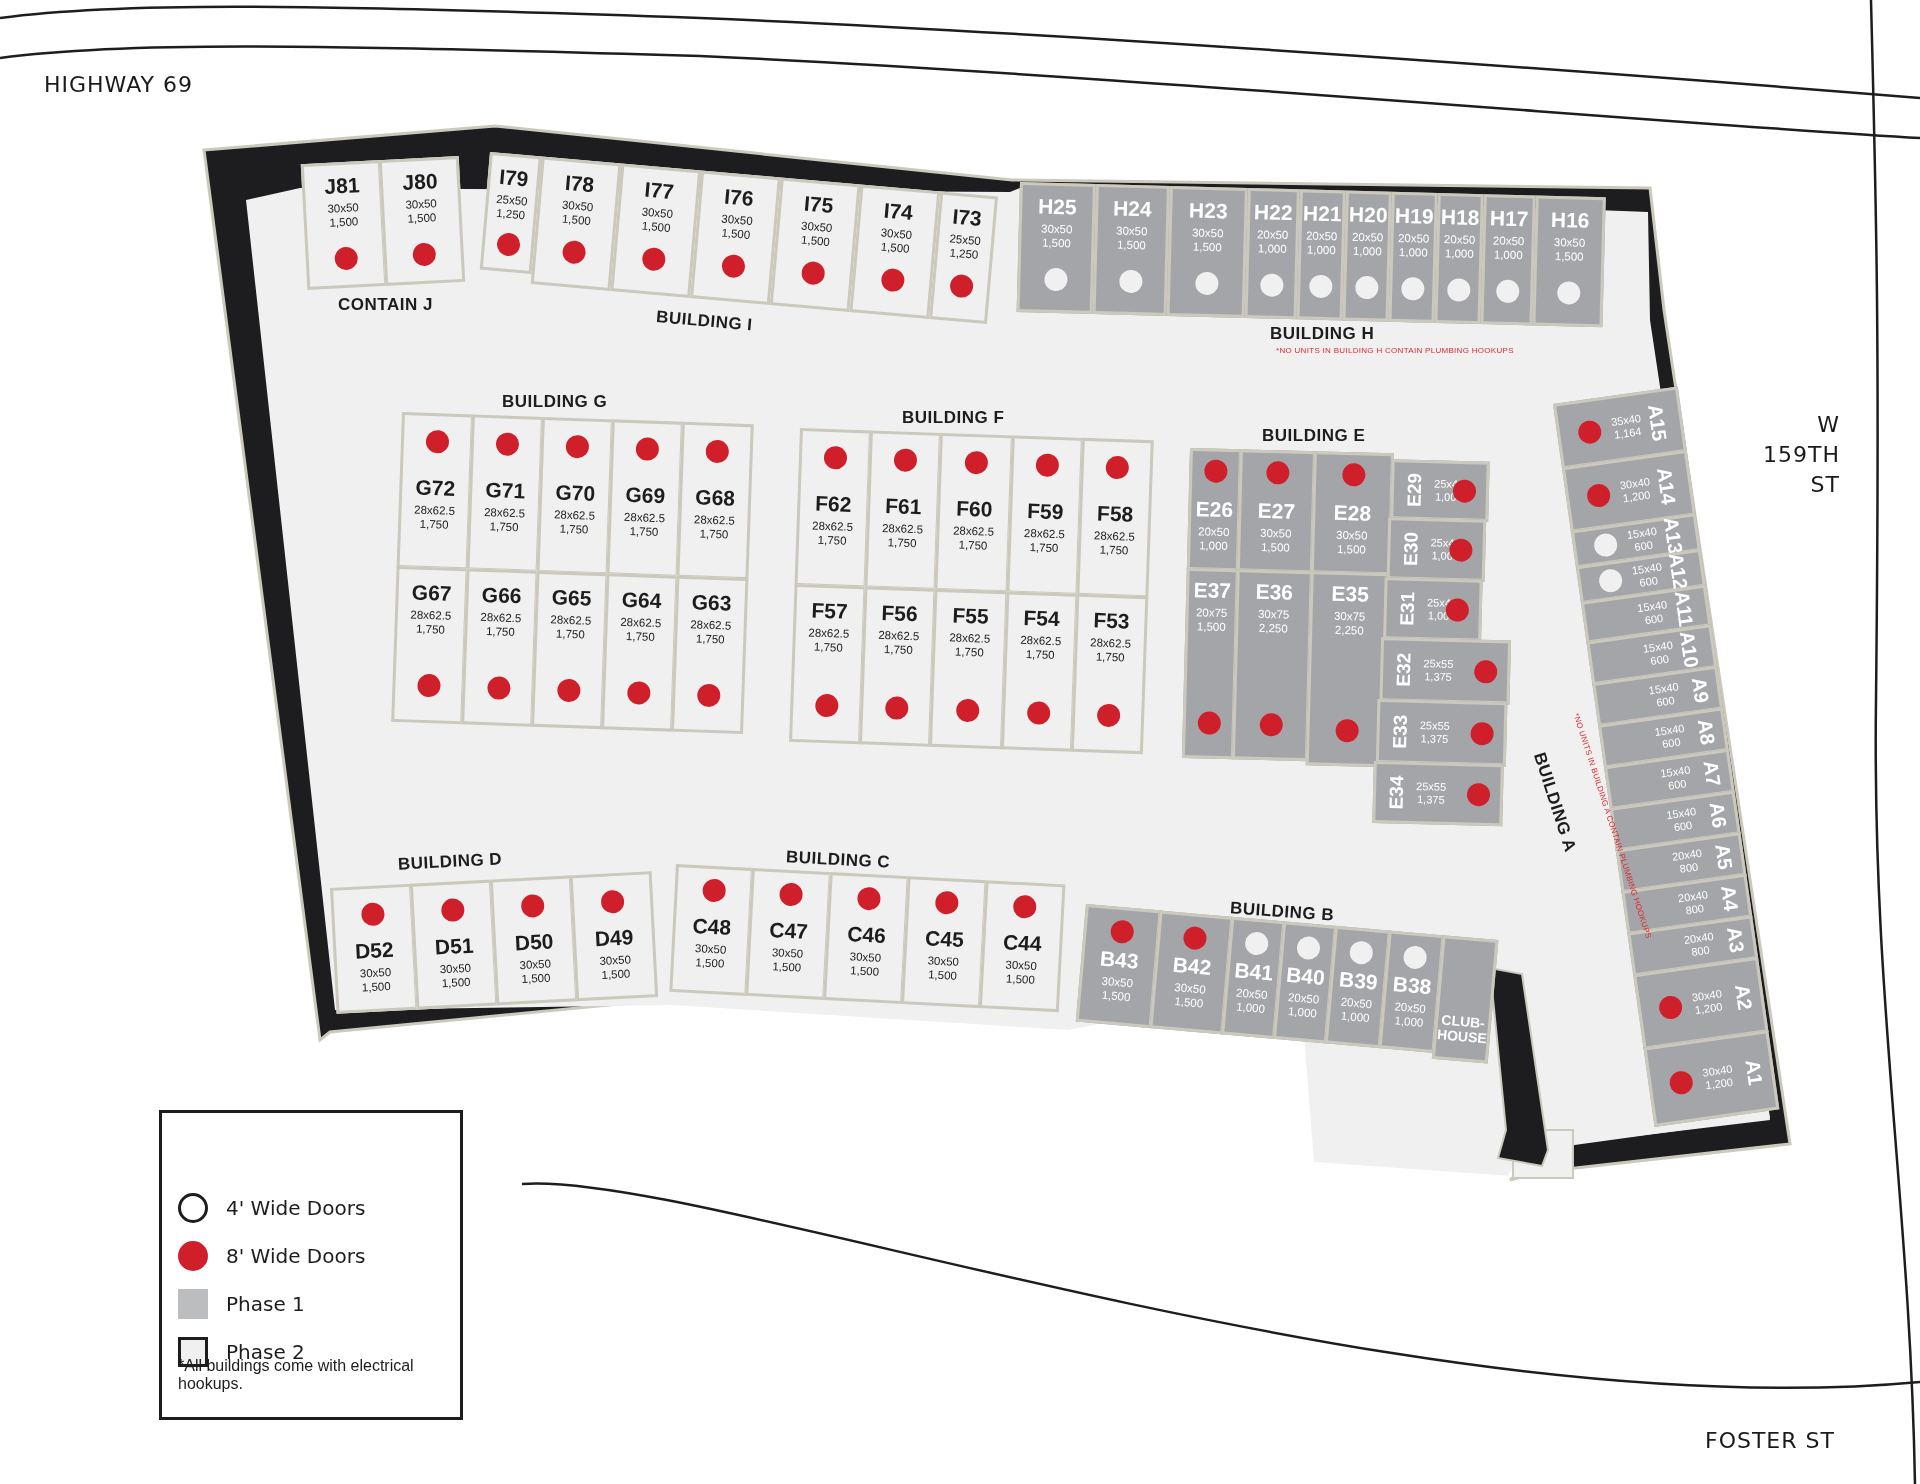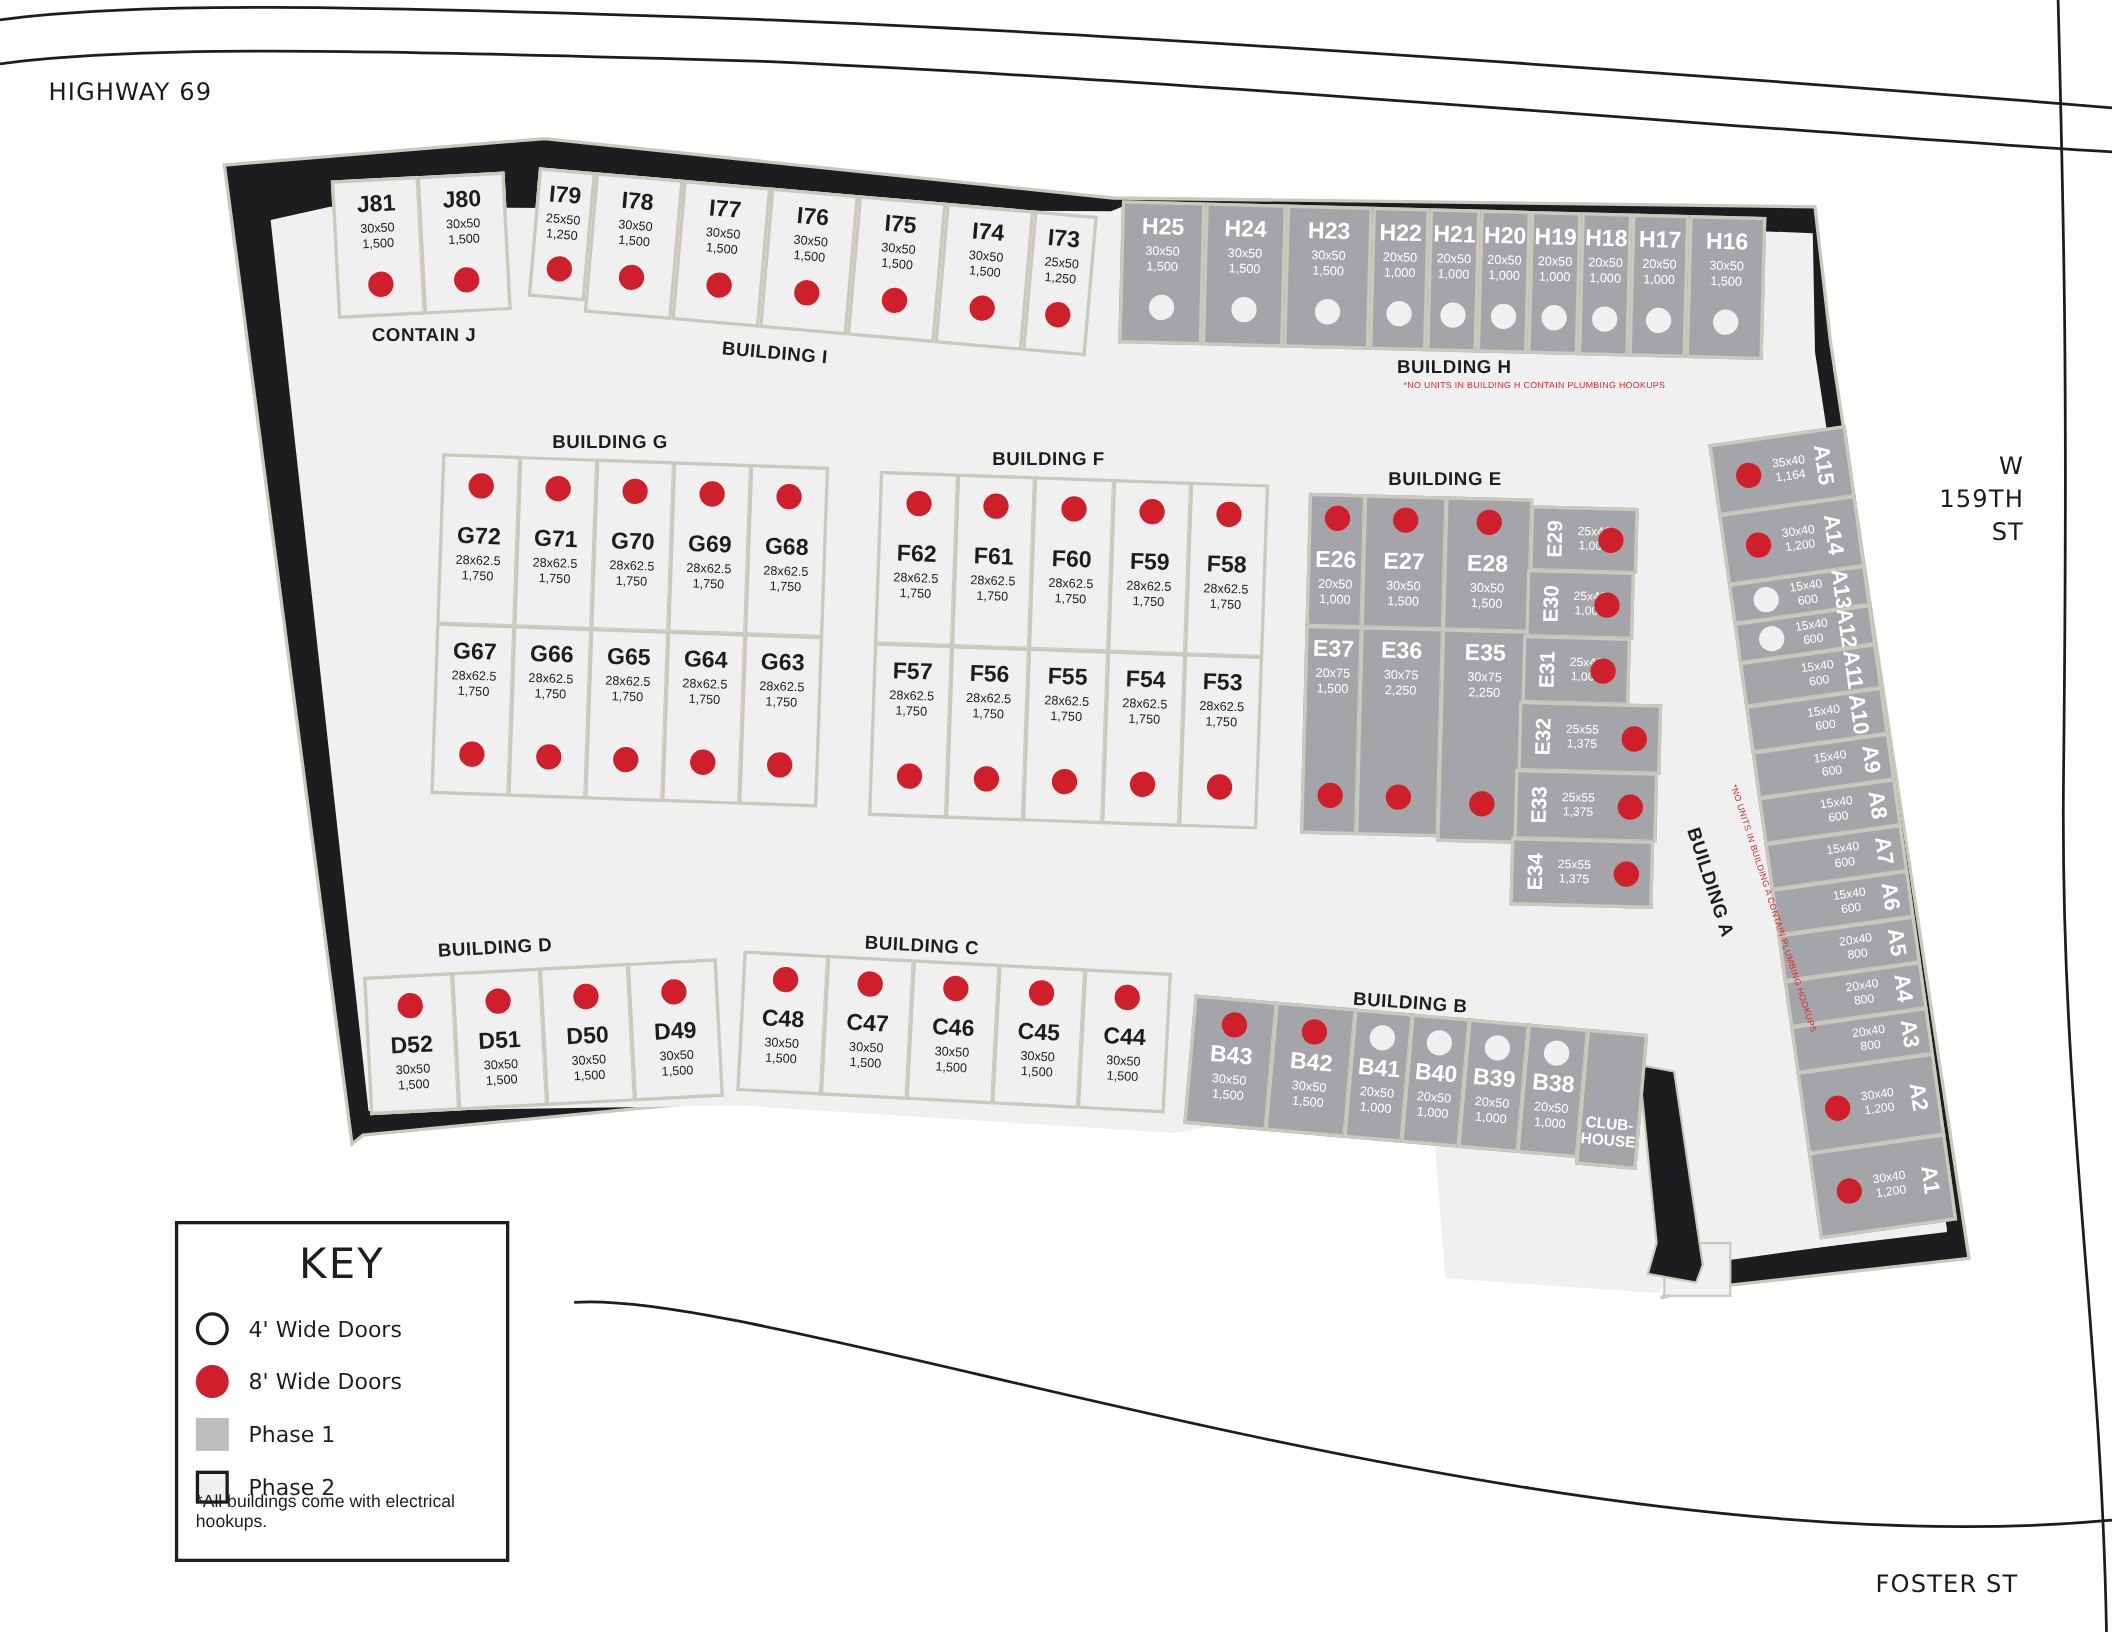--- a/index.html
+++ b/index.html
@@ -619,21 +619,20 @@
         <div>30x40</div>
         <div>1,200</div>
       </div>
     <div class="door d14"></div>
   </div>
 </div>
 <div class="bldg-label" style="left:1548px;top:750px;transform:rotate(72deg);transform-origin:0 0;">BUILDING A</div>
 <div class="note" style="left:1580px;top:712px;transform:rotate(72deg);transform-origin:0 0;">*NO UNITS IN BUILDING A CONTAIN PLUMBING HOOKUPS</div>
 
 <div id="key">
-  <div class="key-title">KEY</div>
   <div class="key-row" style="top:80px;">
     <div class="sw" style="border:3px solid #1d1d1f;border-radius:50%;"></div>
     <div class="key-label">4' Wide Doors</div>
   </div>
   <div class="key-row" style="top:128px;">
     <div class="sw" style="background:#cf1f2a;border-radius:50%;"></div>
     <div class="key-label">8' Wide Doors</div>
   </div>
   <div class="key-row" style="top:176px;">
     <div class="sw" style="background:#bcbdbf;"></div>

